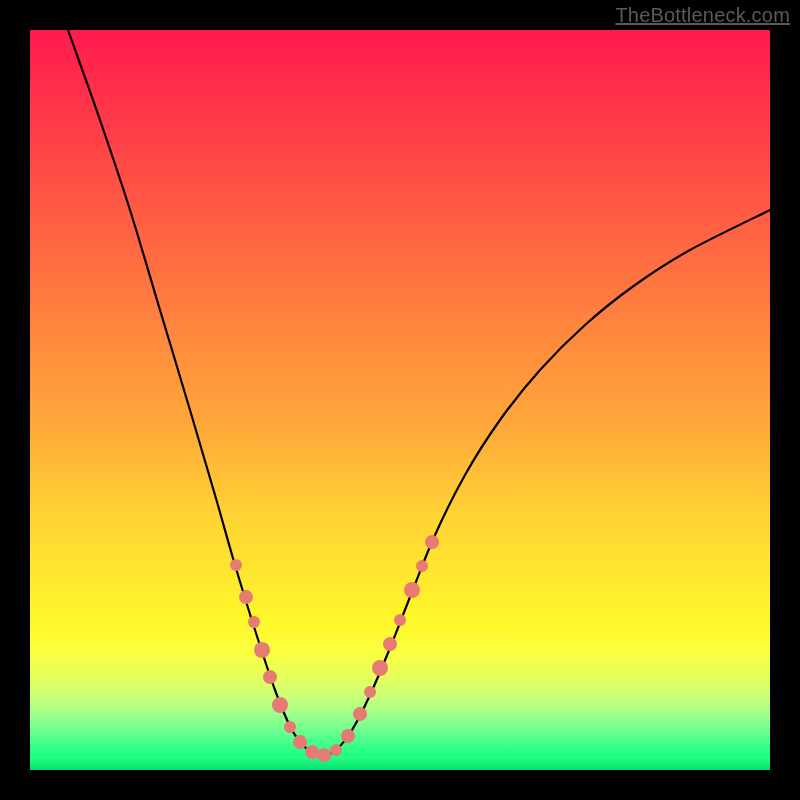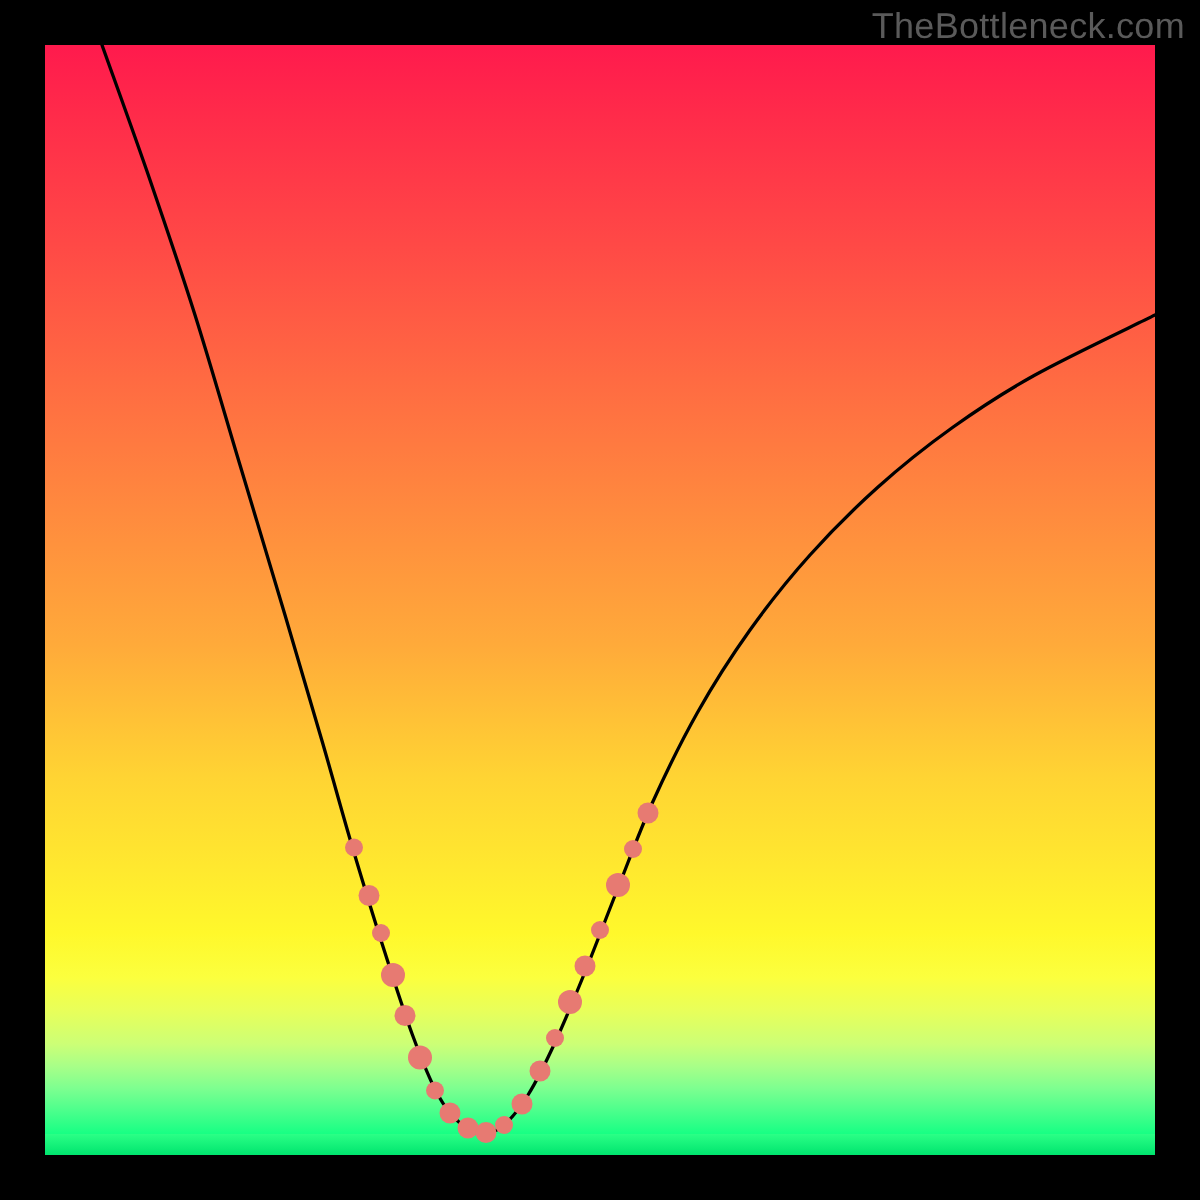--- a/index.html
+++ b/index.html
@@ -72,23 +72,24 @@
   }
   .dot {
     fill: #e77a72;
     stroke: none;
   }
   .watermark {
     position: absolute;
     top: 4px;
     right: 10px;
     color: #5a5a5a;
-    font-size: 24px;
+    font-size: 20px;
     letter-spacing: 0.2px;
     user-select: none;
+    text-decoration: underline;
   }
 </style>
 </head>
 <body>
 
 <div class="frame">
 
   <div class="plot-area">
     <div class="gradient"></div>
     <div class="green-band"></div>

